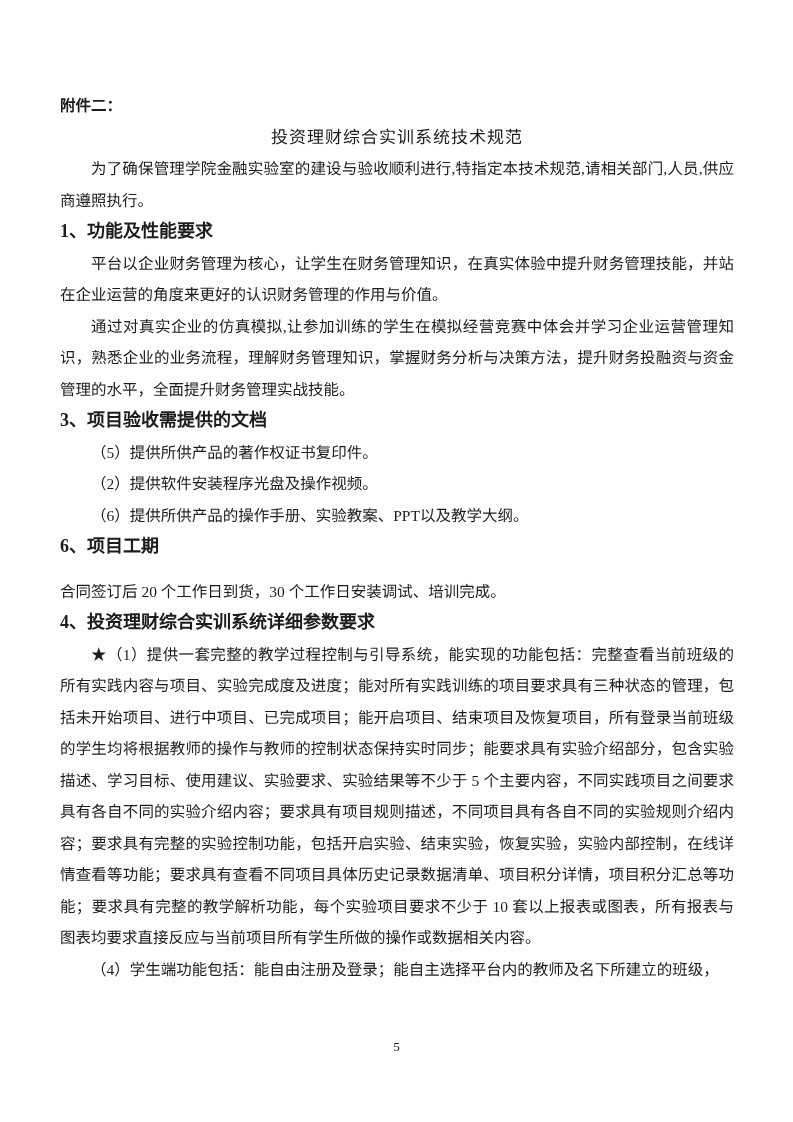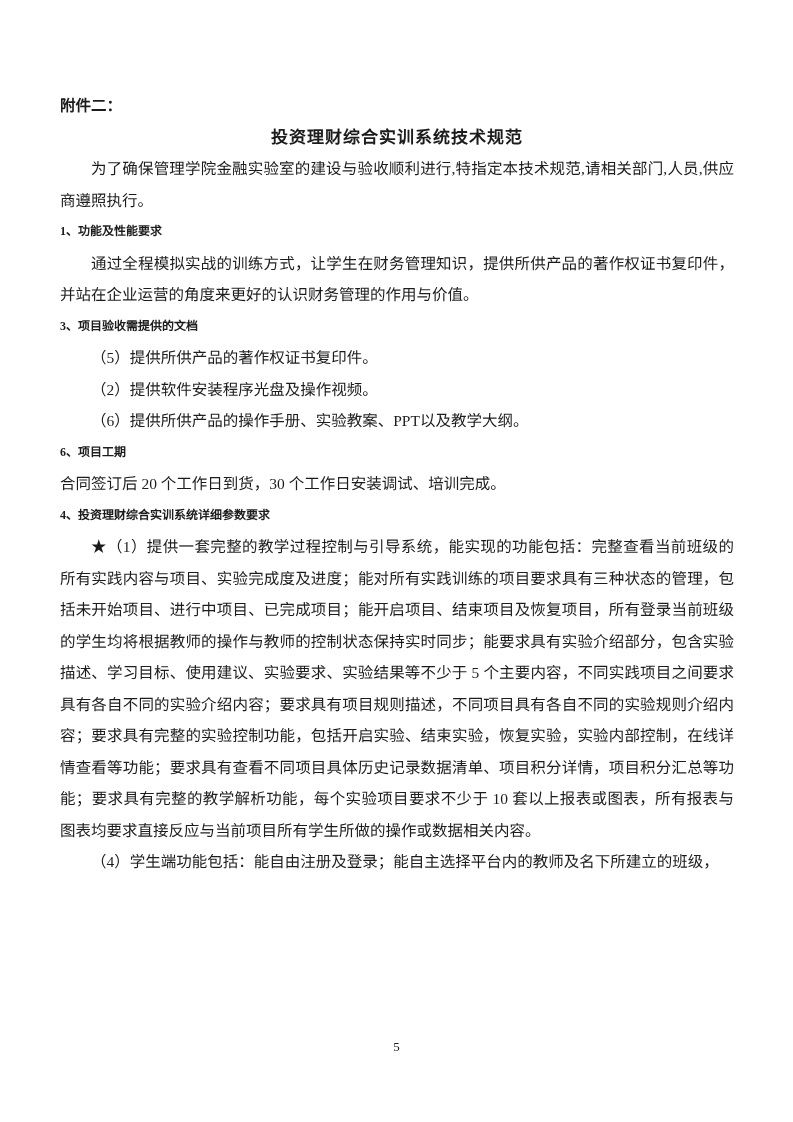--- a/index.html
+++ b/index.html
@@ -28,36 +28,37 @@
   .content p, .content h1, .content h2 {
     margin: 0;
     padding: 0;
   }
   .attachment-label {
     font-weight: bold;
     text-align: left;
   }
   .doc-title {
     font-size: 17px;
-    font-weight: bold;
+    font-weight: normal;
     text-align: center;
     line-height: 31.5px;
     letter-spacing: 1px;
   }
   .section-heading {
-    font-size: 12px;
+    font-size: 18px;
     font-weight: bold;
     text-align: left;
     line-height: 31.5px;
   }
   .body-para {
     text-indent: 2em;
   }
   .body-para.no-indent {
     text-indent: 0;
+    margin-top: 13px;
   }
   .page-footer {
     position: absolute;
     top: 1038px;
     left: 0;
     right: 0;
     text-align: center;
     font-size: 13px;
     line-height: 18px;
     color: #1c1c1c;
@@ -69,21 +70,22 @@
 <div class="page">
   <div class="content">
 
     <p class="attachment-label">附件二：</p>
 
     <h1 class="doc-title">投资理财综合实训系统技术规范</h1>
 
     <p class="body-para">为了确保管理学院金融实验室的建设与验收顺利进行,特指定本技术规范,请相关部门,人员,供应商遵照执行。</p>
 
     <h2 class="section-heading">1、功能及性能要求</h2>
-    <p class="body-para">通过全程模拟实战的训练方式，让学生在财务管理知识，提供所供产品的著作权证书复印件，并站在企业运营的角度来更好的认识财务管理的作用与价值。</p>
+    <p class="body-para">平台以企业财务管理为核心，让学生在财务管理知识，在真实体验中提升财务管理技能，并站在企业运营的角度来更好的认识财务管理的作用与价值。</p>
+    <p class="body-para">通过对真实企业的仿真模拟,让参加训练的学生在模拟经营竞赛中体会并学习企业运营管理知识，熟悉企业的业务流程，理解财务管理知识，掌握财务分析与决策方法，提升财务投融资与资金管理的水平，全面提升财务管理实战技能。</p>
 
     <h2 class="section-heading">3、项目验收需提供的文档</h2>
     <p class="body-para">（5）提供所供产品的著作权证书复印件。</p>
     <p class="body-para">（2）提供软件安装程序光盘及操作视频。</p>
     <p class="body-para">（6）提供所供产品的操作手册、实验教案、PPT以及教学大纲。</p>
 
     <h2 class="section-heading">6、项目工期</h2>
     <p class="body-para no-indent">合同签订后 20 个工作日到货，30 个工作日安装调试、培训完成。</p>
 
     <h2 class="section-heading">4、投资理财综合实训系统详细参数要求</h2>

